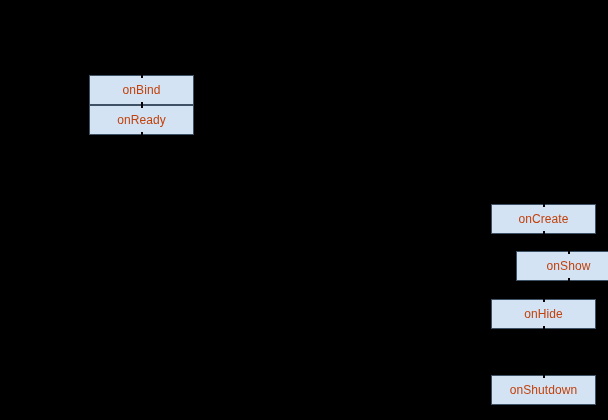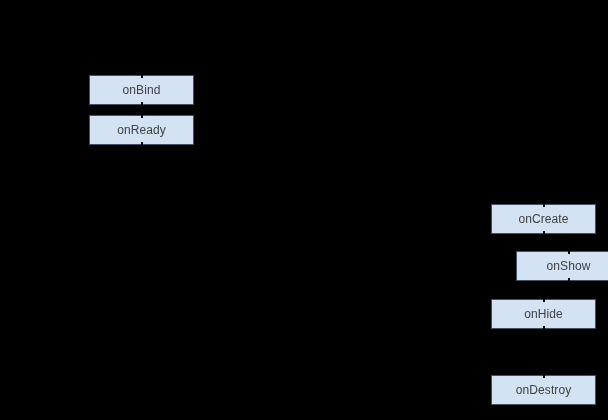--- a/index.html
+++ b/index.html
@@ -19,21 +19,21 @@
     position: absolute;
     box-sizing: border-box;
     width: 105px;
     height: 30px;
     background: #d3e3f3;
     border: 1px solid #3f5265;
     display: flex;
     align-items: center;
     justify-content: center;
     font-size: 12px;
-    color: #404040;
+    color: #c2410c;
     letter-spacing: 0.1px;
   }
   
   .tick-top::before {
     content: "";
     position: absolute;
     top: -1px;
     left: 50%;
     margin-left: -1px;
     width: 2px;
@@ -55,21 +55,21 @@
     position: absolute;
     right: -1px;
     top: 50%;
     margin-top: -1px;
     width: 3px;
     height: 2px;
     background: #000000;
   }
   
   .pos-onbind      { left: 89px;  top: 75px;  }
-  .pos-onready     { left: 89px;  top: 115px; }
+  .pos-onready     { left: 89px;  top: 105px; }
   .pos-onnewsession{ left: 263px; top: 163px; }
   .pos-oncreate    { left: 491px; top: 204px; }
   .pos-onshow      { left: 516px; top: 251px; }
   .pos-onhide      { left: 491px; top: 299px; }
   .pos-onshutdown  { left: 89px;  top: 375px; }
   .pos-ondestroy   { left: 491px; top: 375px; }
 </style>
 </head>
 <body>
 
@@ -91,16 +91,16 @@
   <div class="node pos-onshow tick-top tick-bottom">
     <span>onShow</span>
   </div>
 
   <div class="node pos-onhide tick-top tick-bottom">
     <span>onHide</span>
   </div>
 
 
   <div class="node pos-ondestroy tick-top">
-    <span>onDestroy</span>
+    <span>onShutdown</span>
   </div>
 
 </div>
 
 </body></html>

